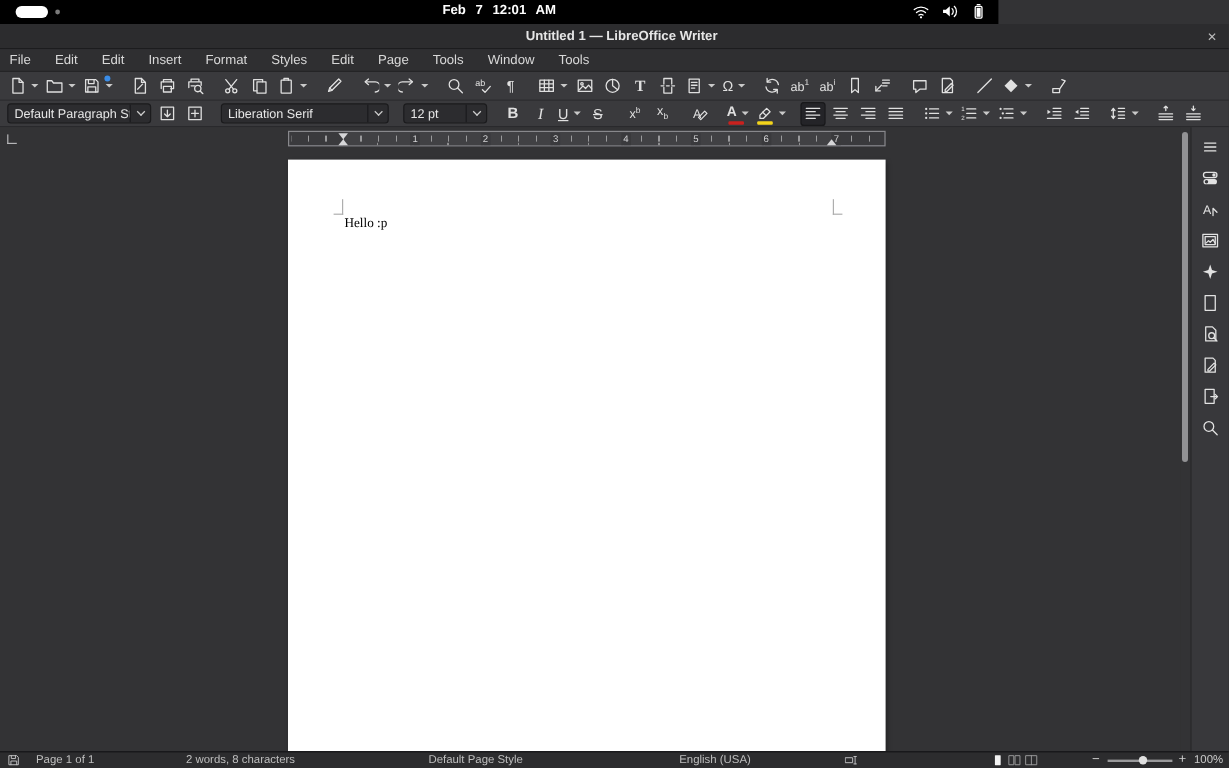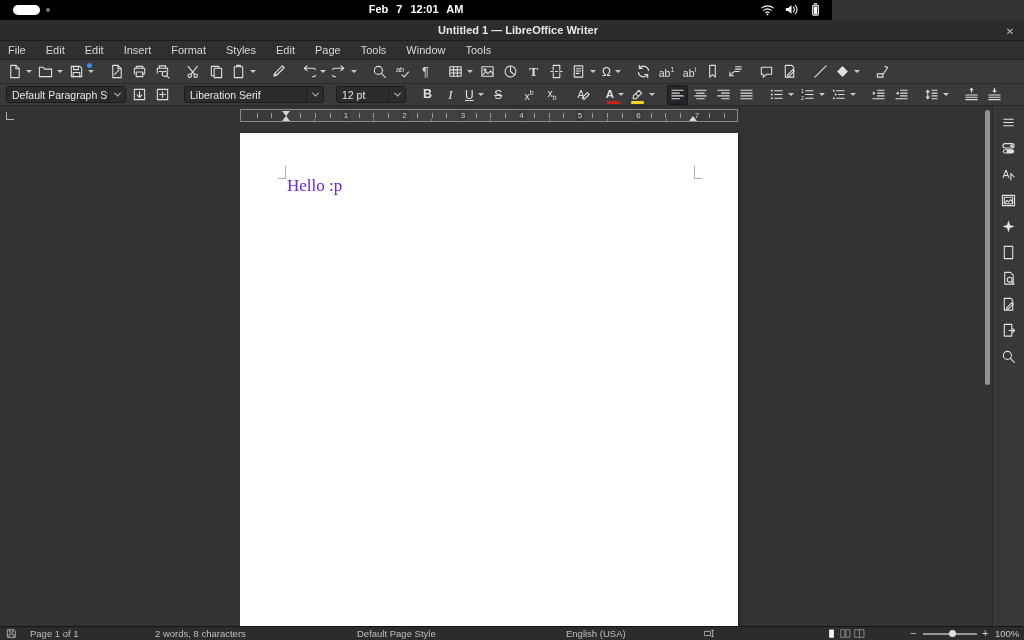--- a/index.html
+++ b/index.html
@@ -48,21 +48,21 @@
   .content{position:absolute;top:106px;left:0;width:984px;height:520px;background:#333335}
   .tabsel{position:absolute;left:6px;top:6px;width:8px;height:8px;border-left:1.5px solid #b6b6b8;border-bottom:1.5px solid #b6b6b8}
   .ruler{position:absolute;left:240px;top:3px;width:498px;height:13px;border:1px solid #88888c;background:#3a3a3d}
   .rtext{position:absolute;left:45px;top:0;width:407px;height:11px;background:#414144}
   .rticks{position:absolute;left:2px;right:2px;top:3px;height:5px;background:repeating-linear-gradient(90deg,transparent 0 13.6px,#9a9a9c 13.6px 14.6px)}
   .rtabs{position:absolute;left:45px;width:407px;bottom:0;height:2px;background:repeating-linear-gradient(90deg,transparent 0 28.3px,#8e8e90 28.3px 29.3px)}
   .rnum{position:absolute;top:1px;transform:translateX(-50%);font-size:8px;color:#d2d2d4;line-height:10px;background:#3a3a3d;padding:0 2px}
   .tri-down{position:absolute;width:0;height:0;border-left:4px solid transparent;border-right:4px solid transparent;border-top:5px solid #d6d6d8}
   .tri-up{position:absolute;width:0;height:0;border-left:4px solid transparent;border-right:4px solid transparent;border-bottom:5px solid #d6d6d8}
   .page{position:absolute;left:240px;top:27px;width:498px;height:493px;background:#fff;box-shadow:2px 2px 4px rgba(0,0,0,.35)}
-  .doctext{position:absolute;left:47px;top:46px;font-family:"Liberation Serif",serif;font-size:17px;color:#6d28d9;line-height:14px}
+  .doctext{position:absolute;left:47px;top:46px;font-family:"Liberation Serif",serif;font-size:11px;color:#000000;line-height:14px}
   .cornerTL{position:absolute;left:38px;top:33px;width:8px;height:13px;border-right:1px solid #aeaeae;border-bottom:1px solid #aeaeae}
   .cornerTR{position:absolute;left:454px;top:33px;width:8px;height:13px;border-left:1px solid #aeaeae;border-bottom:1px solid #aeaeae}
   
   .vscroll{position:absolute;top:106px;left:984px;width:8px;height:520px;background:#333335}
   .vthumb{position:absolute;left:1px;top:4px;width:5px;height:275px;background:#929294;border-radius:2.5px}
   .sidebar{position:absolute;top:106px;left:992px;width:32px;height:520px;background:#38383b;border-left:1px solid #28282a;display:flex;flex-direction:column;align-items:center;padding-top:3px}
   .sbtn{width:26px;height:26px;display:flex;align-items:center;justify-content:center;color:#e2e2e2;border-radius:3px}
   .sbtn svg{width:15px;height:15px}
   
   .statusbar{position:absolute;top:626px;left:0;width:1024px;height:14px;background:#2c2c2e;border-top:1px solid #151517;font-size:9.5px;color:#bfbfbf}

